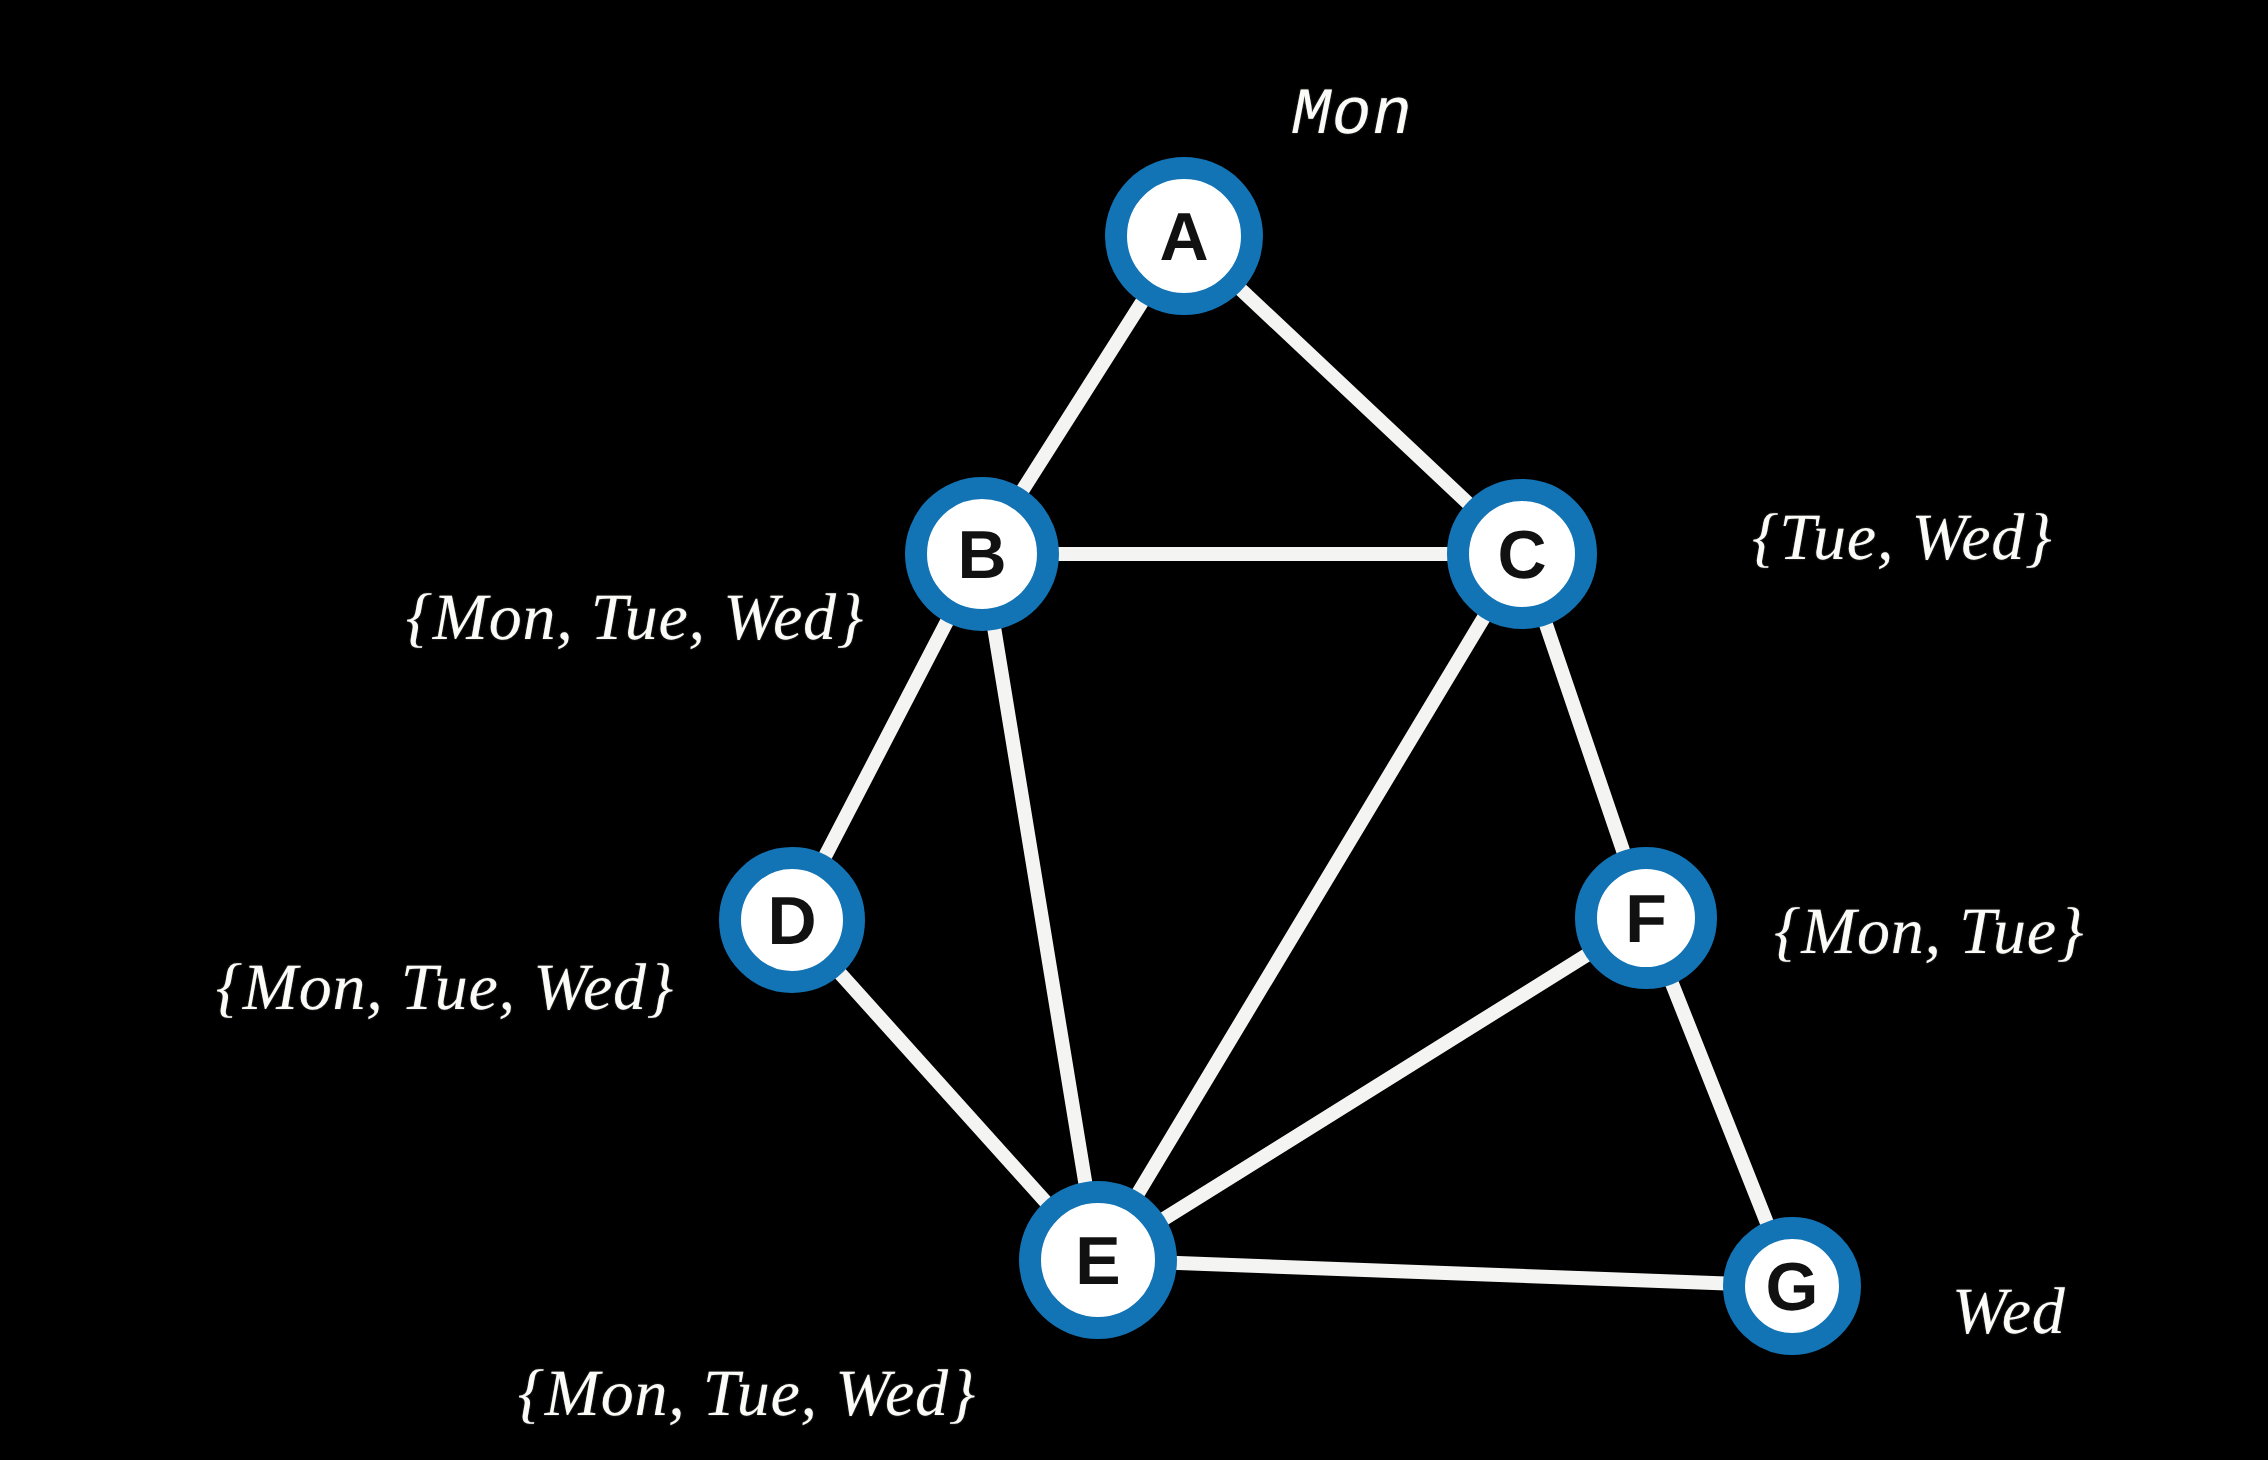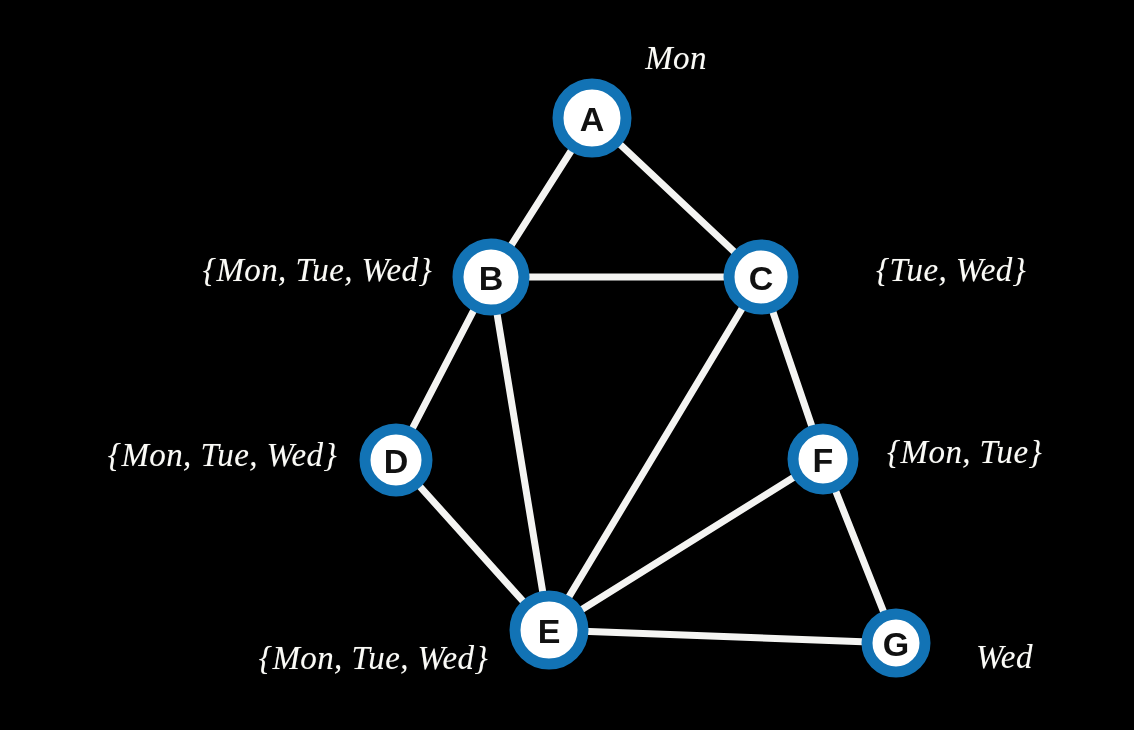--- a/index.html
+++ b/index.html
@@ -48,22 +48,22 @@
     position: absolute;
     color: #fbfbf7;
     font-family: "Liberation Serif", serif;
     font-style: italic;
     font-size: 33px;
     white-space: nowrap;
     letter-spacing: 0.4px;
     text-shadow: 0 0 1px rgba(255,255,255,0.35);
   }
   .label-right { transform: translate(0, -50%); }
-  .label-left  { transform: translate(-100%, -50%); }
-  .label-center{ transform: translate(-50%, -50%); }
+  .label-left  { transform: translate(-100%, -50%); margin-top: 40px; }
+  .label-center{ transform: translate(-50%, -50%); font-family: Liberation Mono, monospace; }
 </style>
 </head>
 <body>
 
 <div id="canvas">
   <svg id="graph" viewBox="0 0 1134 730" xmlns="http://www.w3.org/2000/svg">
     <g id="edges-layer">
         <line x1="592" y1="118" x2="491" y2="277" class="edge-line" stroke="#f4f4f2"></line>
         <line x1="592" y1="118" x2="761" y2="277" class="edge-line" stroke="#f4f4f2"></line>
         <line x1="491" y1="277" x2="761" y2="277" class="edge-line" stroke="#f4f4f2"></line>
@@ -106,16 +106,16 @@
           <text x="896" y="644" class="node-letter" fill="#111111">G</text>
         </g>
       </g>
   </svg>
   <div id="labels-layer">
       <div class="dom-label label-center" style="left: 676px; top: 58px;">Mon</div>
       <div class="dom-label label-left" style="left: 432px; top: 270px;">{Mon, Tue, Wed}</div>
       <div class="dom-label label-right" style="left: 876px; top: 270px;">{Tue, Wed}</div>
       <div class="dom-label label-left" style="left: 337px; top: 455px;">{Mon, Tue, Wed}</div>
       <div class="dom-label label-left" style="left: 488px; top: 658px;">{Mon, Tue, Wed}</div>
-      <div class="dom-label label-right" style="left: 887px; top: 452px;">{Mon, Tue}</div>
+      <div class="dom-label label-right" style="left: 887px; top: 467px;">{Mon, Tue}</div>
       <div class="dom-label label-right" style="left: 940px; top: 657px; margin-left: 36px;">Wed</div>
     </div>
 </div>
 
 </body></html>

